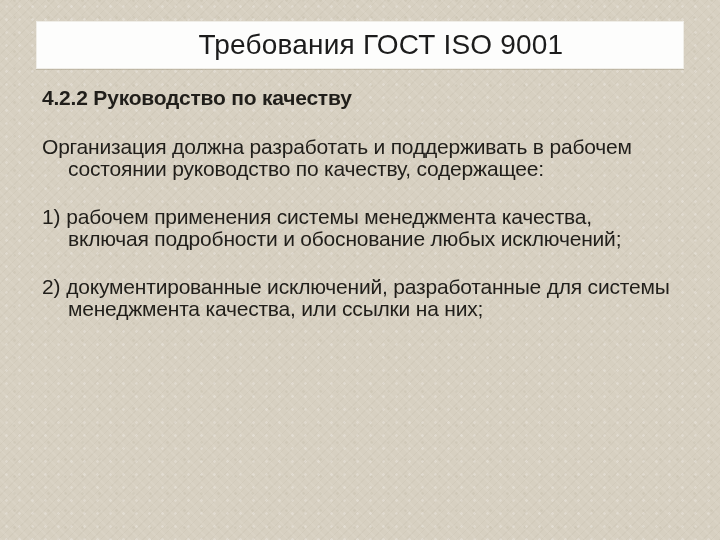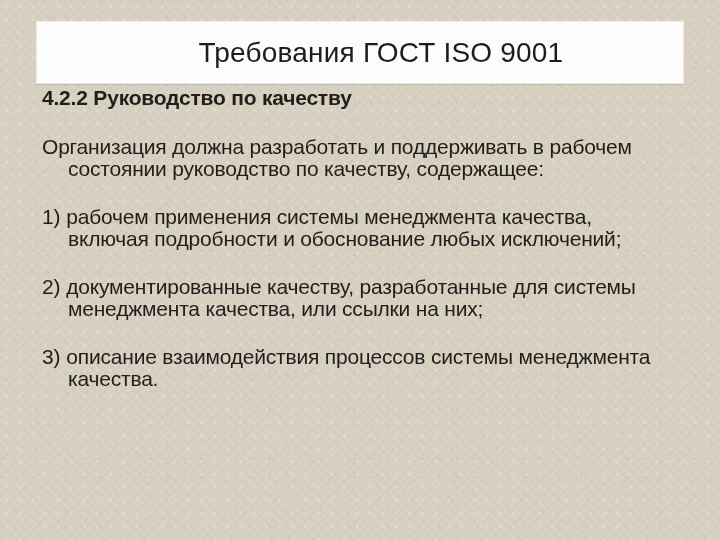--- a/index.html
+++ b/index.html
@@ -24,21 +24,21 @@
       radial-gradient(rgba(146,134,110,0.10) 1px, rgba(0,0,0,0) 1.6px);
     background-size: auto, auto, 13px 13px, 17px 17px;
     background-position: 0 0, 0 0, 0 0, 6px 9px;
   }
 
   .title-box {
     position: absolute;
     left: 36px;
     top: 21px;
     width: 648px;
-    height: 63px;
+    height: 48px;
     background: #fdfdfc;
     border: 1px solid #efede7;
     box-shadow: 0 1px 0 rgba(150, 140, 118, 0.35);
     display: flex;
     align-items: center;
     justify-content: center;
     padding-left: 42px;
   }
 
   .title-text {
@@ -86,18 +86,17 @@
   </div>
 
   <div class="content">
 
     <div class="section-heading">4.2.2 Руководство по качеству</div>
 
     <p class="para">Организация должна разработать и поддерживать в рабочем состоянии руководство по качеству, содержащее:</p>
 
     <p class="list-item"><span class="marker">1)</span><span>рабочем применения системы менеджмента качества, включая подробности и обоснование любых исключений;</span></p>
 
-    <p class="list-item"><span class="marker">2)</span><span>документированные качеству, разработанные для системы менеджмента качества, или ссылки на них;</span></p>
+    <p class="list-item"><span class="marker">2)</span><span>документированные исключений, разработанные для системы менеджмента качества, или ссылки на них;</span></p>
 
-    <p class="list-item"><span class="marker">3)</span><span>описание взаимодействия процессов системы менеджмента качества.</span></p>
 
   </div>
 </div>
 
 </body></html>

